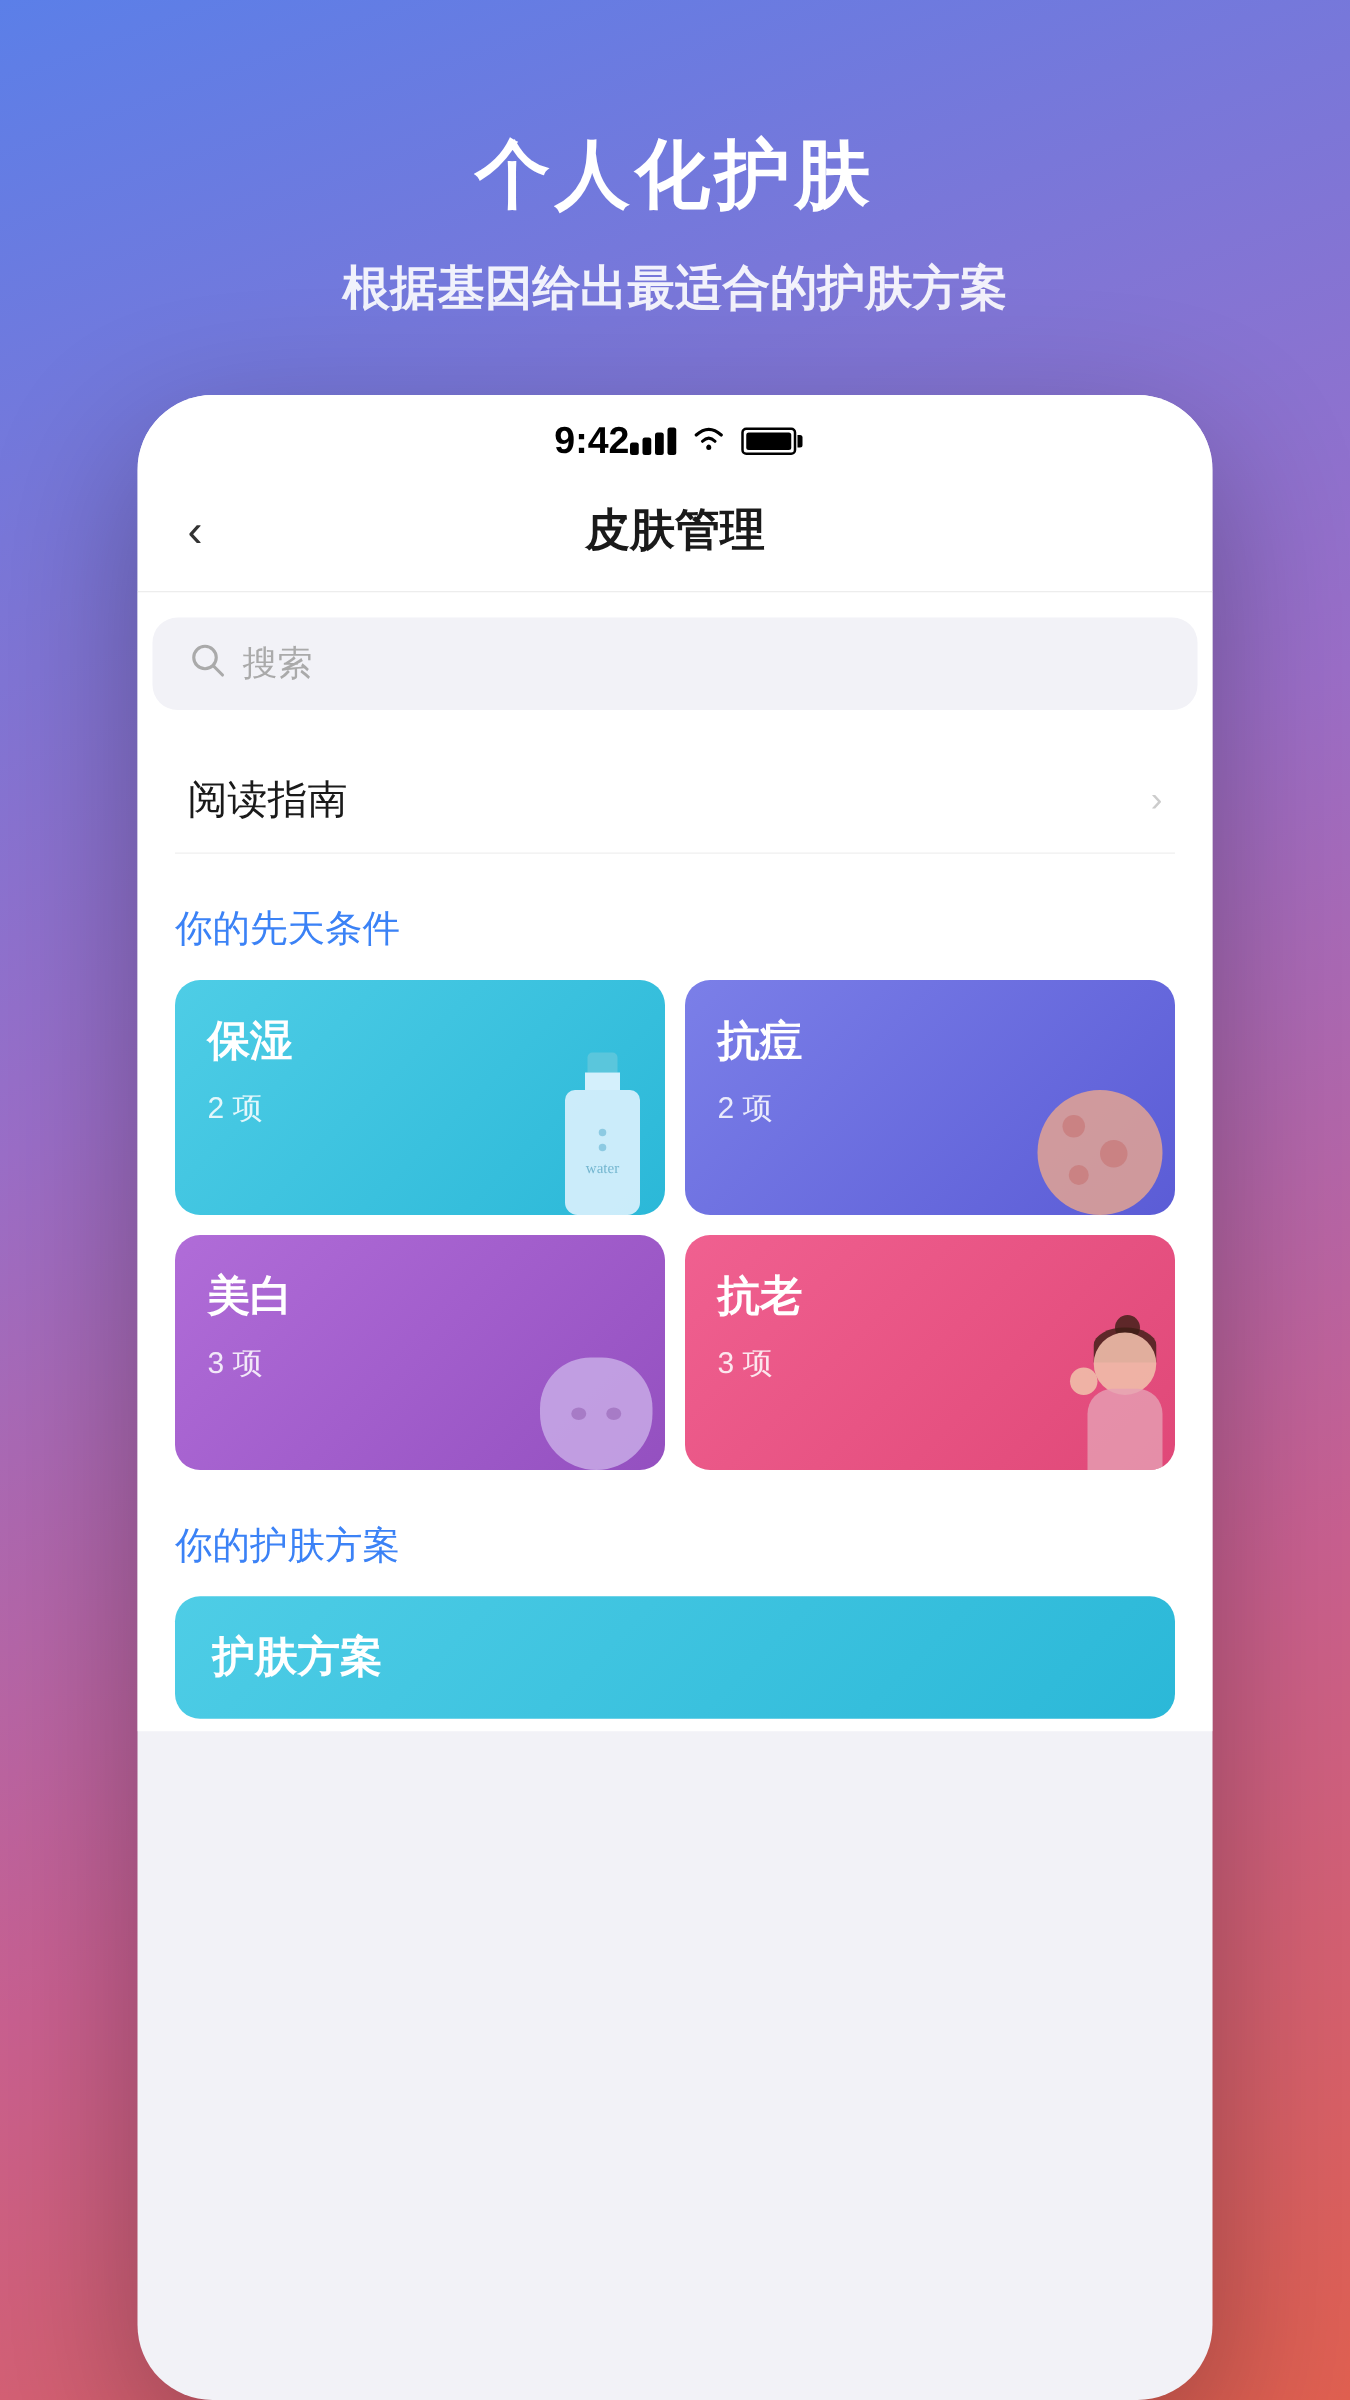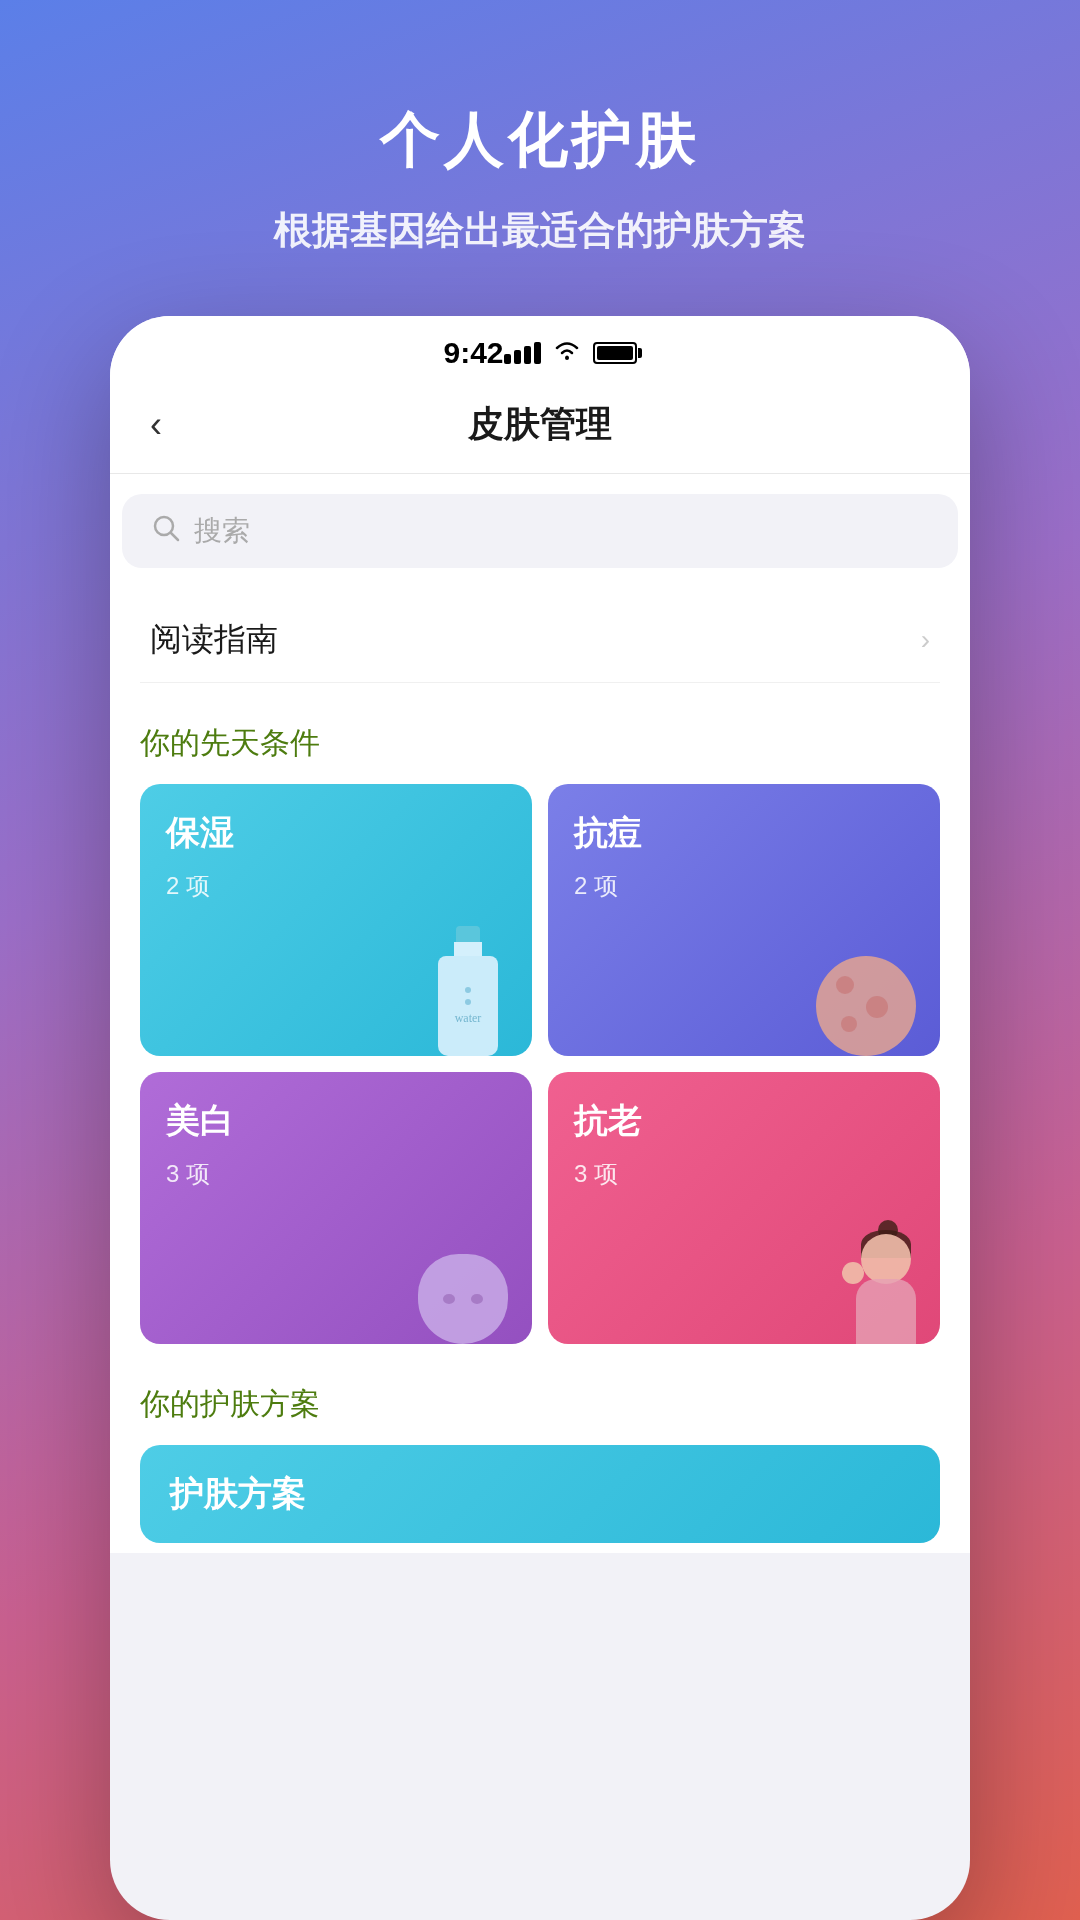--- a/index.html
+++ b/index.html
@@ -199,35 +199,35 @@
     }
 
     
     .section {
       padding: 20px 30px;
       background: white;
     }
 
     .section-title {
       font-size: 30px;
-      color: #4d7c0f;
+      color: #3b82f6;
       margin-bottom: 20px;
       font-weight: 400;
     }
 
     .cards-grid {
       display: grid;
       grid-template-columns: 1fr 1fr;
       gap: 16px;
     }
 
     .card {
       border-radius: 20px;
       padding: 26px 26px 0;
-      height: 272px;
+      height: 188px;
       position: relative;
       overflow: hidden;
       display: flex;
       flex-direction: column;
     }
 
     .card-moisture {
       background: linear-gradient(135deg, #4ecde6 0%, #2bb8d8 100%);
     }
 
@@ -251,21 +251,21 @@
 
     .card-count {
       font-size: 24px;
       color: rgba(255,255,255,0.85);
       margin-top: 14px;
     }
 
     .card-image {
       position: absolute;
       bottom: 0;
-      right: 24px;
+      right: 10px;
     }
 
     
     .water-bottle {
       width: 80px;
       height: 130px;
       display: flex;
       flex-direction: column;
       align-items: center;
     }

